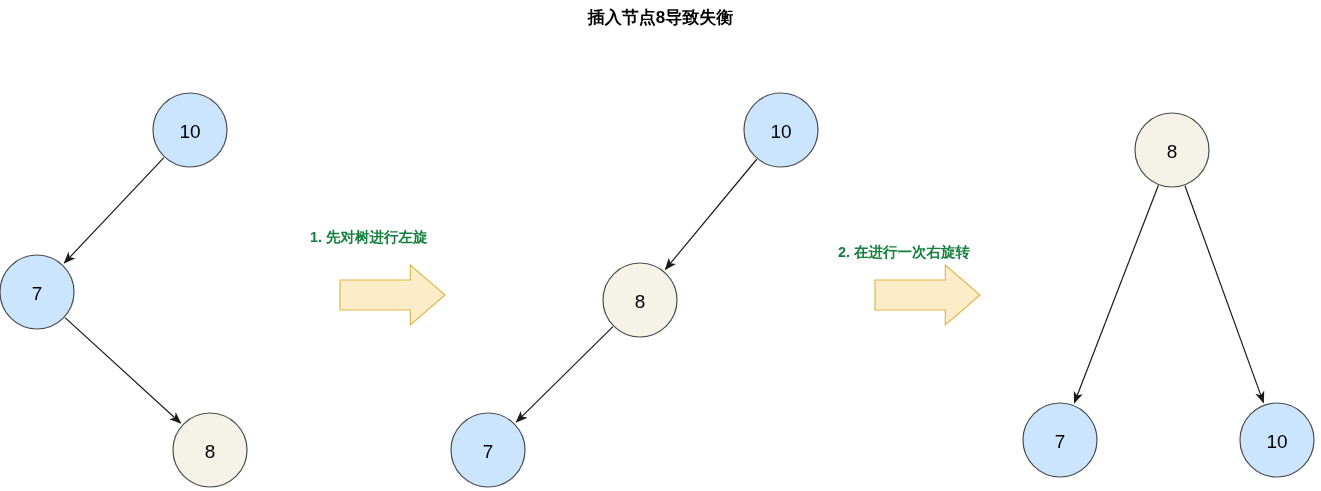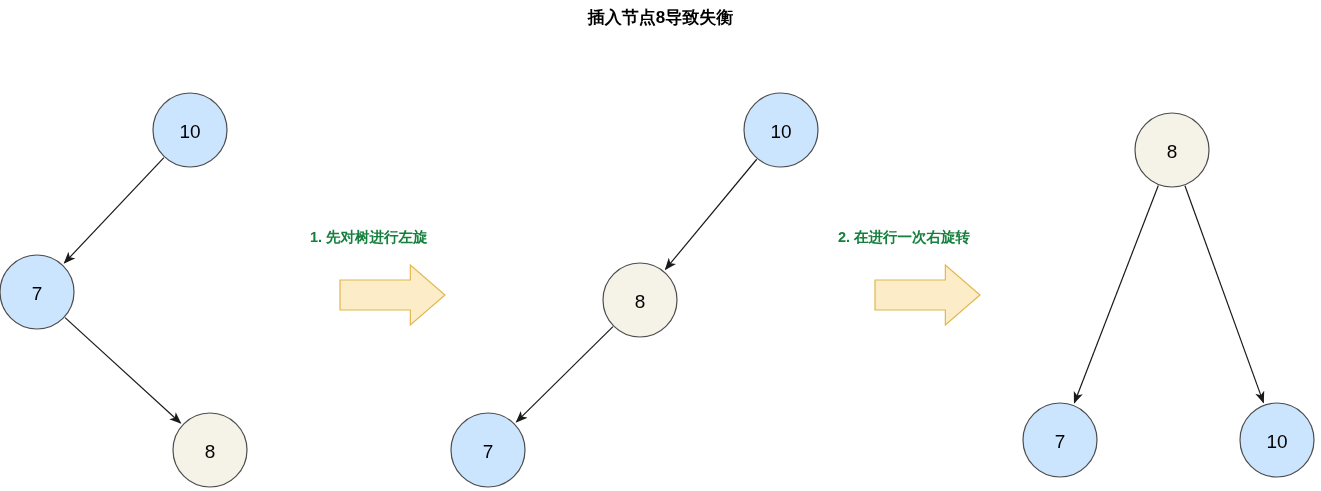--- a/index.html
+++ b/index.html
@@ -31,21 +31,21 @@
   }
   .step-label {
     position: absolute;
     font-size: 14.5px;
     font-weight: bold;
     color: #15803d;
     white-space: nowrap;
     line-height: 20px;
   }
   #label-1 { left: 310px; top: 227px; }
-  #label-2 { left: 838px; top: 227px; }
+  #label-2 { left: 838px; top: 242px; }
 
   svg.layer {
     position: absolute;
     left: 0;
     top: 0;
     width: 1321px;
     height: 491px;
     overflow: visible;
   }
   .edge-line {

